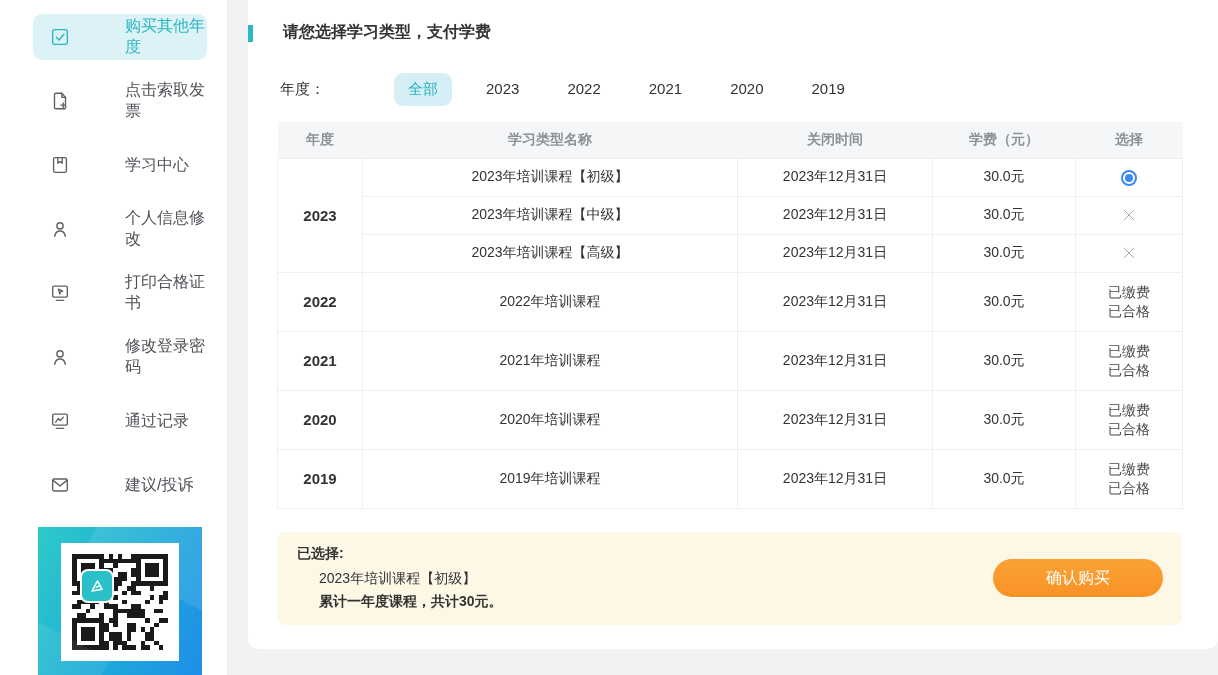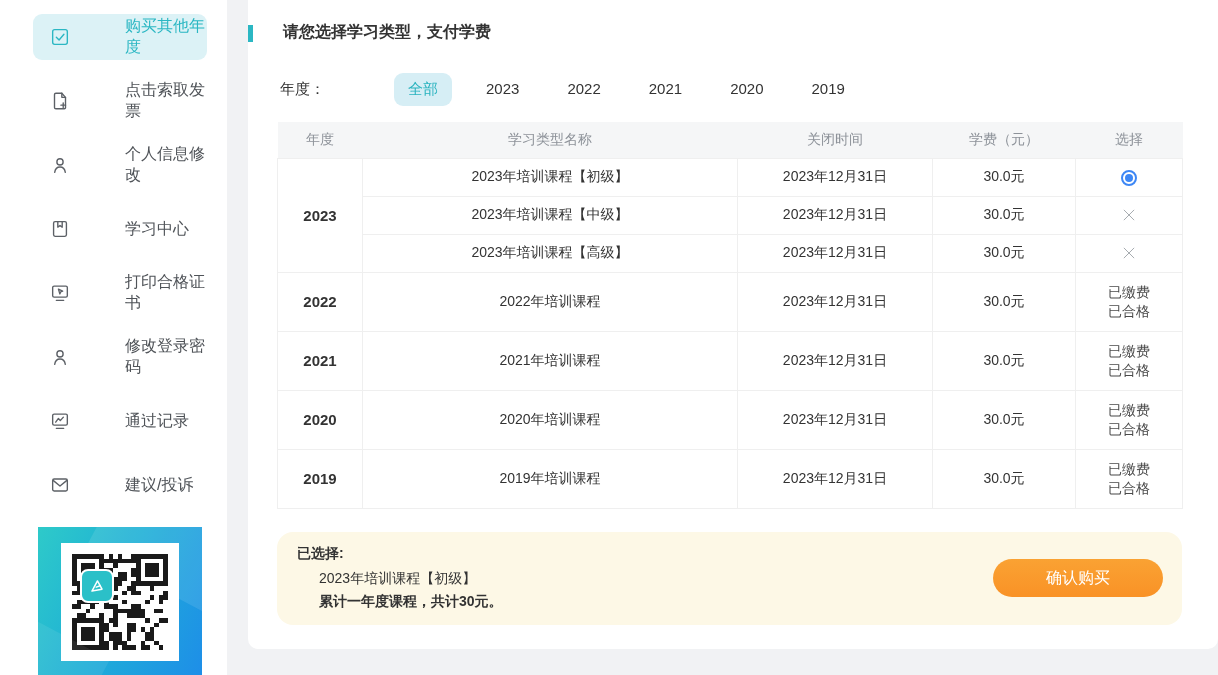--- a/index.html
+++ b/index.html
@@ -79,21 +79,21 @@
     border-radius:9px; cursor:pointer; color:#333;
   }
   .yf-tab.selected { background:#d6eef5; color:#2ab3bf; }
 
   
   table.course-table {
     margin:16px 0 0 29px; width:905px;
     border-collapse:collapse; font-size:14px; table-layout:fixed;
   }
   .course-table th {
-    height:36px; background:#f5f6f7; color:#8d9299; font-weight:normal;
+    height:36px; background:#f5f6f7; color:#8d9299; font-weight:bold;
     text-align:center; border:none;
   }
   .course-table td {
     border:1px solid #efefef; text-align:center; color:#333;
     height:38px; background:#fff;
   }
   .course-table td.year-cell { font-weight:bold; font-size:15px; }
   .course-table tr.tall td { height:59px; }
   .status-lines { line-height:19px; color:#4a4a4a; }
   .radio {
@@ -102,21 +102,21 @@
   }
   .radio::after {
     content:''; position:absolute; left:2px; top:2px; right:2px; bottom:2px;
     background:#3d87f5; border-radius:50%;
   }
   .x-mark svg { width:18px; height:18px; vertical-align:middle; }
 
   
   .summary {
     position:relative; margin:23px 0 0 29px; width:905px; height:93px;
-    background:#fdf8e6; border-radius:16px; padding:13px 20px;
+    background:#fdf8e6; border-radius:8px; padding:13px 20px;
     font-size:14px;
   }
   .summary-label { font-weight:bold; color:#333; }
   .summary-selection { margin:7px 0 0 22px; color:#333; }
   .summary-total { margin:5px 0 0 22px; color:#333; font-weight:600; }
   .confirm-btn {
     position:absolute; right:19px; top:50%; transform:translateY(-50%);
     width:170px; height:38px; border:none; border-radius:19px;
     background:linear-gradient(180deg,#faa233,#f99226);
     color:#fff; font-size:16px; cursor:pointer;
@@ -143,34 +143,34 @@
             <path d="M14 3.5H7.5A1.5 1.5 0 0 0 6 5v14a1.5 1.5 0 0 0 1.5 1.5h9A1.5 1.5 0 0 0 18 18.5V8z"></path>
             <path d="M14 3.5V8h4"></path>
             <path d="M13 16.5h5M15.5 14v5"></path>
           </svg>
         </span>
         <span>点击索取发票</span>
       </div>
       <div class="menu-item">
         <span class="menu-icon">
           <svg viewBox="0 0 24 24" fill="none" stroke-width="1.5" stroke-linecap="round" stroke-linejoin="round">
+            <rect x="5" y="4" width="14" height="16" rx="1.6"></rect>
+            <path d="M9.6 4v6l2.4-1.9 2.4 1.9V4"></path>
+          </svg>
+        </span>
+        <span>学习中心</span>
+      </div>
+      <div class="menu-item">
+        <span class="menu-icon">
+          <svg viewBox="0 0 24 24" fill="none" stroke-width="1.5" stroke-linecap="round" stroke-linejoin="round">
             <circle cx="12" cy="8.6" r="3.4"></circle>
             <path d="M6.2 20c.6-4 3-5.8 5.8-5.8s5.2 1.8 5.8 5.8"></path>
           </svg>
         </span>
         <span>个人信息修改</span>
-      </div>
-      <div class="menu-item">
-        <span class="menu-icon">
-          <svg viewBox="0 0 24 24" fill="none" stroke-width="1.5" stroke-linecap="round" stroke-linejoin="round">
-            <rect x="5" y="4" width="14" height="16" rx="1.6"></rect>
-            <path d="M9.6 4v6l2.4-1.9 2.4 1.9V4"></path>
-          </svg>
-        </span>
-        <span>学习中心</span>
       </div>
       <div class="menu-item">
         <span class="menu-icon">
           <svg viewBox="0 0 24 24" fill="none" stroke-width="1.5" stroke-linecap="round" stroke-linejoin="round">
             <rect x="4" y="4.5" width="16" height="12" rx="1.6"></rect>
             <path d="M8 20h8"></path>
             <path d="M10.3 7.8l4.6 2.2-2.2.8-.9 2.2z"></path>
           </svg>
         </span>
         <span>打印合格证书</span>

